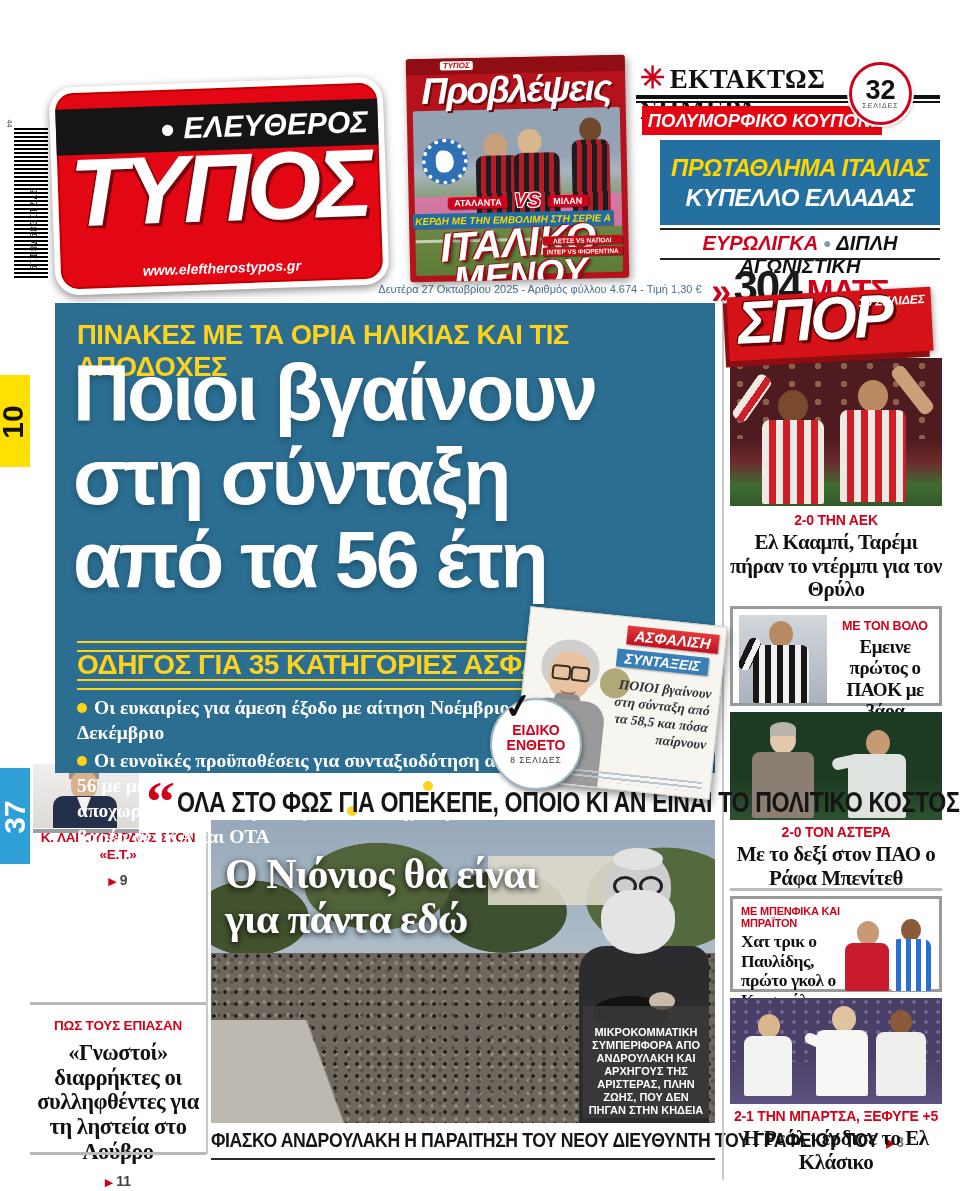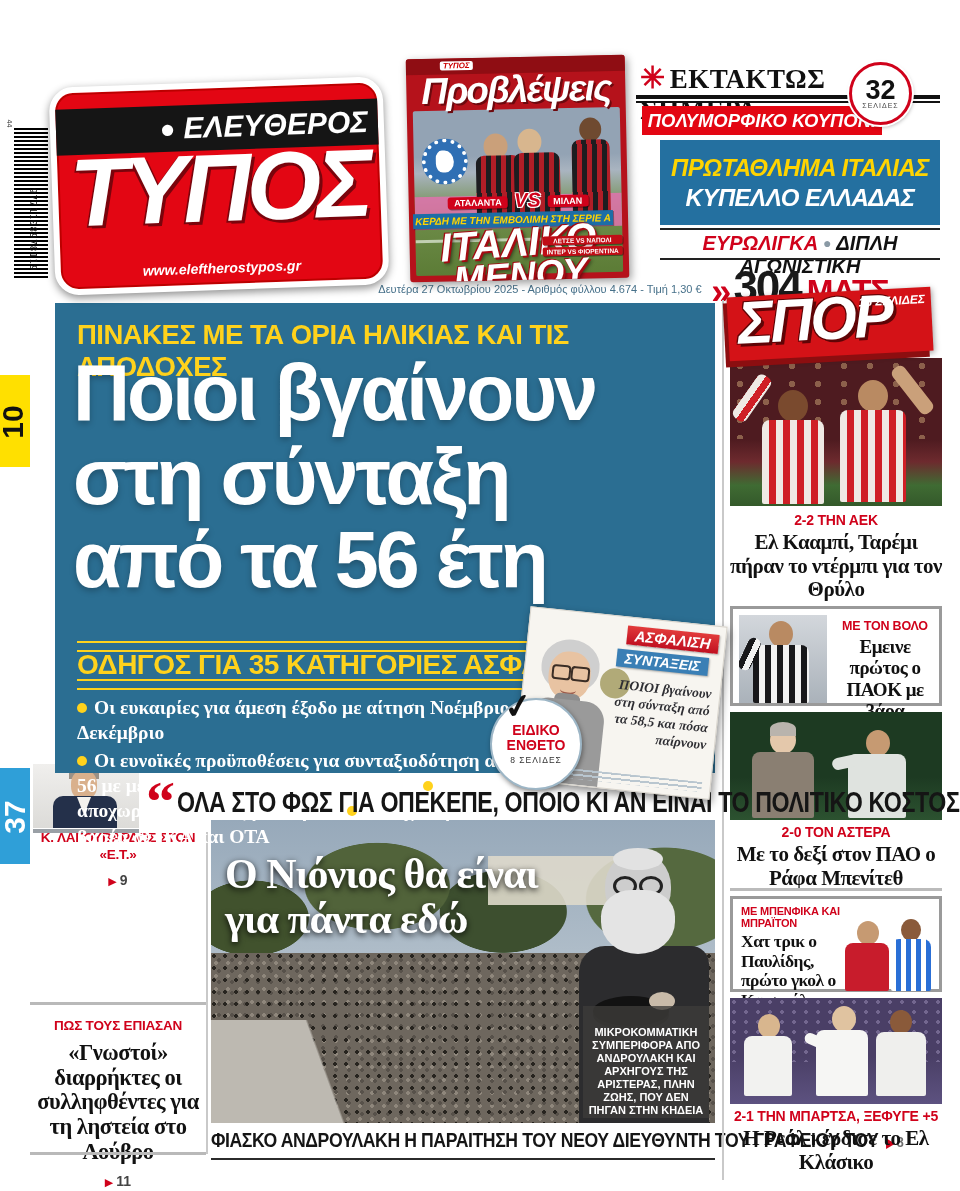--- a/index.html
+++ b/index.html
@@ -442,21 +442,21 @@
       <div class="p-head" style="left:20px;top:6px;width:30px;height:32px;background:#7a4a2e;"></div>
       <div class="p-torso stripes-oly" style="left:4px;top:36px;width:62px;height:84px;"></div>
     </div>
     <div class="player" style="left:104px;top:14px;width:80px;height:132px;">
       <div class="arm" style="right:-6px;top:-10px;width:15px;height:56px;background:#caa07a;transform:rotate(-38deg);"></div>
       <div class="p-head" style="left:24px;top:8px;width:30px;height:32px;background:#b98a62;"></div>
       <div class="p-torso stripes-oly" style="left:6px;top:38px;width:66px;height:92px;"></div>
     </div>
   </div>
   <div class="abs sp-col" style="top:512px;">
-    <div class="sp-kick">2-2 ΤΗΝ ΑΕΚ</div>
+    <div class="sp-kick">2-0 ΤΗΝ ΑΕΚ</div>
     <div class="sp-head">Ελ Κααμπί, Ταρέμι πήραν το ντέρμπι για τον Θρύλο</div>
   </div>
 
   <div class="abs sp-box" style="left:730px;top:606px;width:212px;height:100px;">
     <div class="ph-paok">
       <div class="p-head" style="position:absolute;left:30px;top:6px;width:24px;height:26px;background:#b98a62;border-radius:50%;"></div>
       <div class="p-torso stripes-paok" style="position:absolute;left:14px;top:30px;width:56px;height:58px;"></div>
       <div class="arm stripes-paok" style="left:4px;top:22px;width:13px;height:34px;transform:rotate(25deg);"></div>
     </div>
     <div style="position:absolute;left:98px;top:10px;width:108px;text-align:center;">

